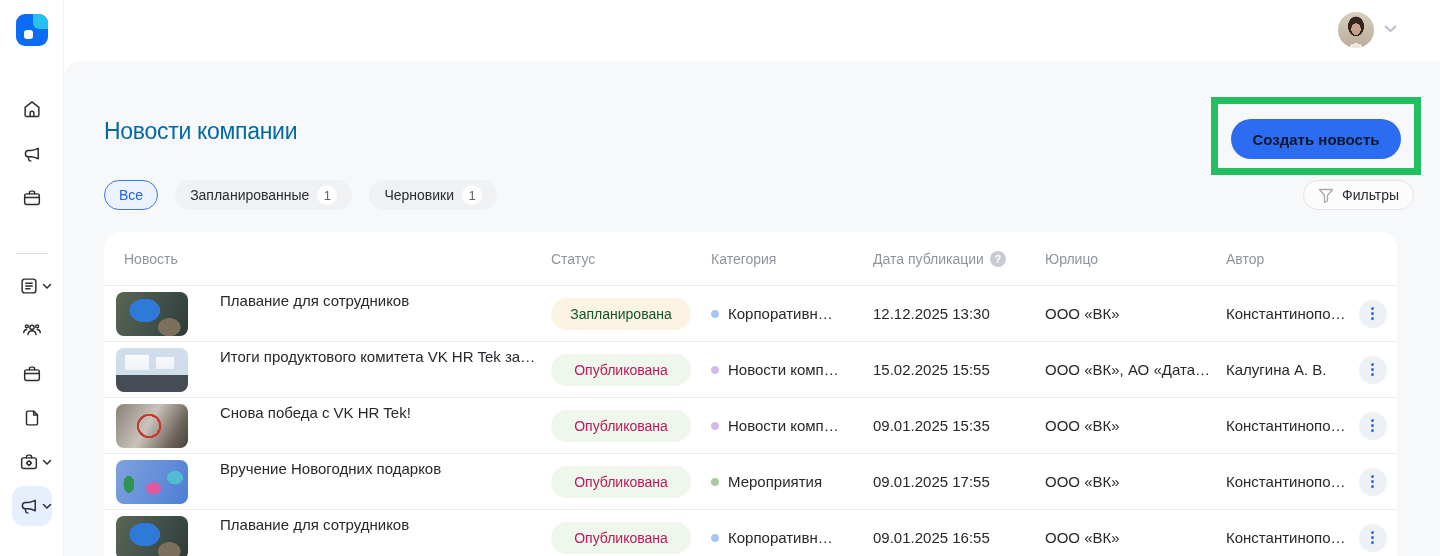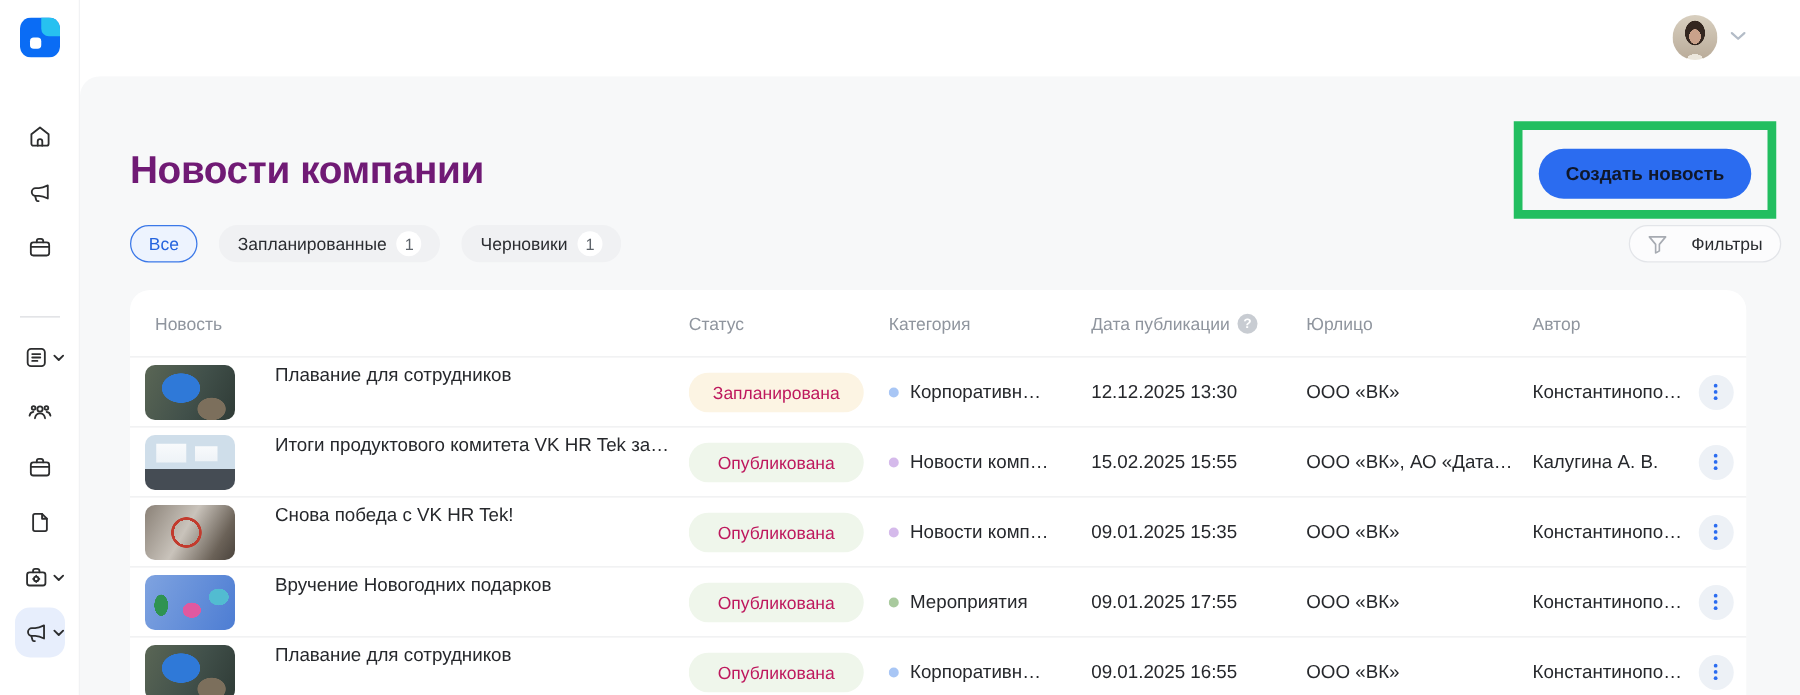--- a/index.html
+++ b/index.html
@@ -21,36 +21,36 @@
     background:
       radial-gradient(10px 6px at 50% 97%, #ece7dd 0 60%, rgba(0,0,0,0) 62%),
       radial-gradient(8px 10px at 50% 48%, #c9a18a 0 58%, rgba(0,0,0,0) 60%),
       radial-gradient(13px 16px at 50% 40%, #33261f 0 60%, rgba(0,0,0,0) 63%),
       linear-gradient(#d8cfbf,#b9ab99);
   }
   .avatar-chev { position:absolute; left:1320px; top:25px; cursor:pointer; }
 
   
   .content { position:absolute; left:64px; top:61px; width:1376px; height:495px; background:#F7F8F9; border-top-left-radius:16px; }
-  .page-title { position:absolute; left:40px; top:57px; font-size:31px; font-weight:700; color:#701a75; letter-spacing:-0.3px; }
+  .page-title { position:absolute; left:40px; top:57px; font-size:23px; font-weight:400; color:#0369a1; letter-spacing:-0.3px; }
 
   .btn-create { position:absolute; left:1167px; top:58px; width:170px; height:40px; border:none; border-radius:20px;
     background:#2B6CF0; color:#0f172a; font-size:15px; font-weight:600; font-family:inherit;
     display:flex; align-items:center; justify-content:center; cursor:pointer; z-index:2; }
   .annotation { position:absolute; left:1147px; top:36px; width:210px; height:78px; border:7px solid #22BE60; z-index:6; pointer-events:none; }
 
   .tabs { position:absolute; left:40px; top:119px; display:flex; gap:17px; }
   .tab { height:30px; display:inline-flex; align-items:center; gap:8px; padding:0 14px; border-radius:15px;
     background:#F0F1F3; border:1px solid transparent; font-size:14px; color:#2A2C30; font-family:inherit; cursor:pointer; }
   .tab .count { min-width:20px; height:20px; padding:0 6px; border-radius:10px; background:#fff; font-size:13px;
     color:#5E646B; display:inline-flex; align-items:center; justify-content:center; }
   .tab.active { background:#EDF3FE; border-color:#3B78E8; color:#2463DE; }
 
   .btn-filters { position:absolute; left:1239px; top:119px; height:30px; padding:0 14px; border-radius:15px;
-    background:#FCFCFD; border:1px solid #E3E5E9; display:flex; align-items:center; gap:19px;
+    background:#FCFCFD; border:1px solid #E3E5E9; display:flex; align-items:center; gap:8px;
     font-size:14px; color:#2A2C30; font-family:inherit; cursor:pointer; }
 
   
   .card { position:absolute; left:40px; top:171px; width:1293px; height:340px; background:#fff; border-radius:16px 16px 0 0; }
   .thead, .tr { display:grid; grid-template-columns:447px 160px 162px 172px 181px 122px 49px; align-items:center; }
   .thead { height:53px; }
   .th { font-size:14px; color:#8F959E; white-space:nowrap; }
   .th:first-child { padding-left:20px; }
   .th-date { display:flex; align-items:center; gap:6px; }
   .help { width:16px; height:16px; border-radius:50%; background:#C8CCD2; color:#fff; font-size:11px; font-weight:700;
@@ -74,21 +74,21 @@
       linear-gradient(120deg,#8a8177,#c9c3bb 45%,#6b6258 80%,#4a433c); }
   .thumb-gifts { background:
       radial-gradient(9px 14px at 18% 55%, #2f9352 0 60%, rgba(0,0,0,0) 62%),
       radial-gradient(12px 10px at 52% 64%, #e059a0 0 60%, rgba(0,0,0,0) 62%),
       radial-gradient(13px 11px at 82% 40%, #52bcd1 0 60%, rgba(0,0,0,0) 62%),
       linear-gradient(115deg,#7fa3e0,#4d7dd3); }
   .td-cat { display:flex; align-items:center; gap:9px; }
   .dot { width:8px; height:8px; border-radius:50%; flex:none; }
   .badge { display:inline-flex; align-items:center; justify-content:center; min-width:140px; height:32px;
     border-radius:16px; font-size:14px; }
-  .badge[data-status="scheduled"] { background:#FCF4E3; color:#be185d; }
+  .badge[data-status="scheduled"] { background:#FCF4E3; color:#14532d; }
   .badge[data-status="published"] { background:#EFF6EB; color:#be185d; }
   .td-menu { display:flex; justify-content:center; overflow:visible; }
   .menu-btn { width:28px; height:28px; border-radius:50%; background:#EDF1F6; border:none; cursor:pointer;
     display:flex; flex-direction:column; align-items:center; justify-content:center; gap:2px; }
   .menu-btn i { width:3px; height:3px; border-radius:50%; background:#2B6CF0; display:block; }
 </style>
 </head>
 <body>
 
 <aside class="sidebar">

